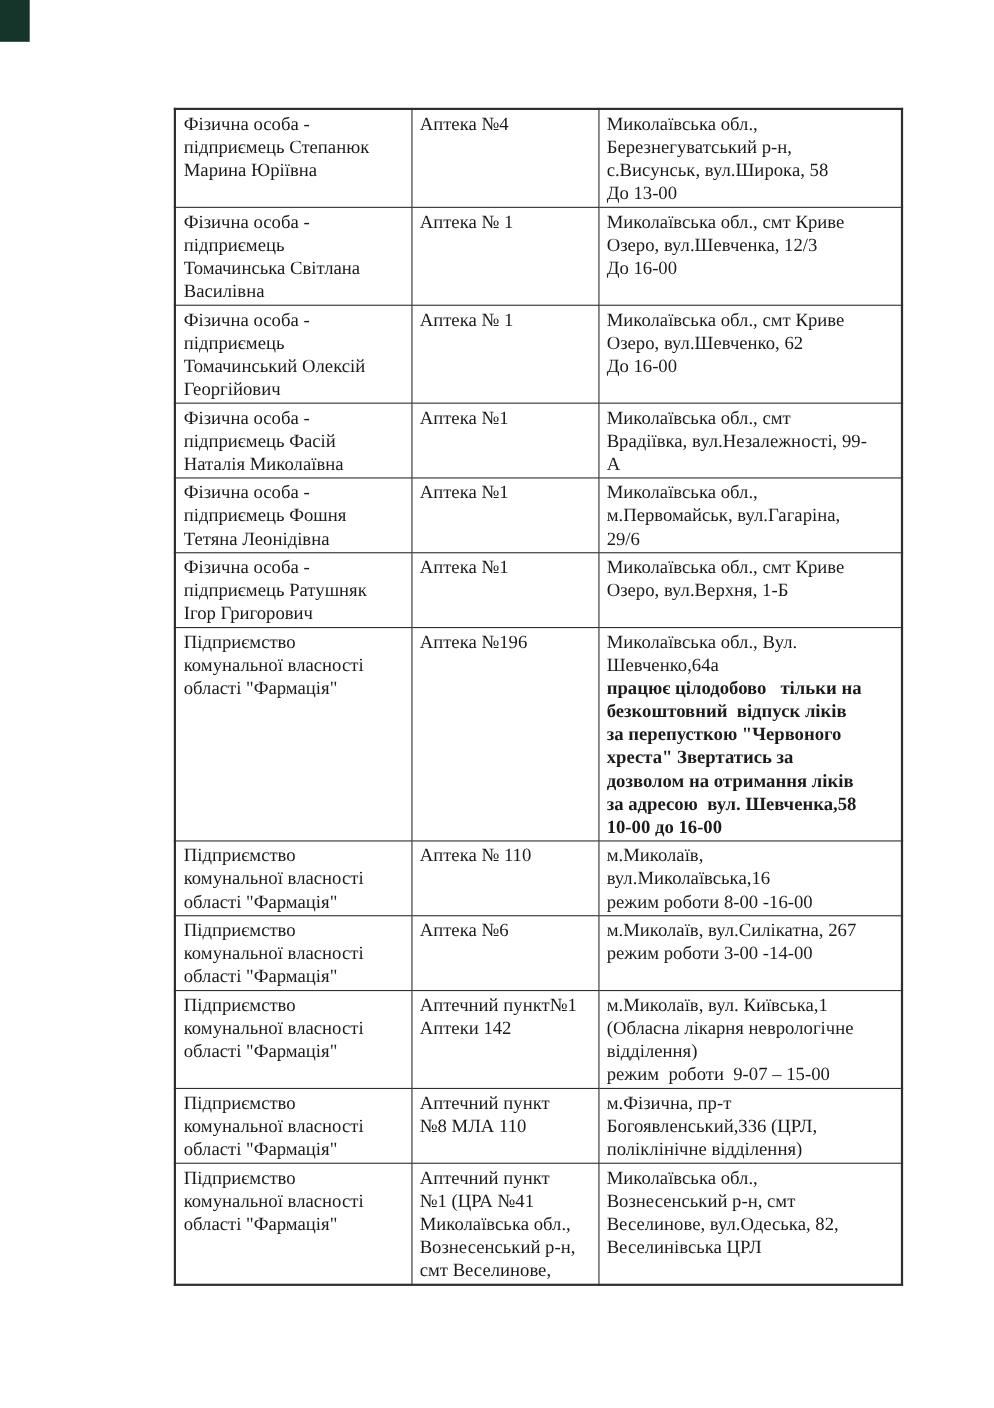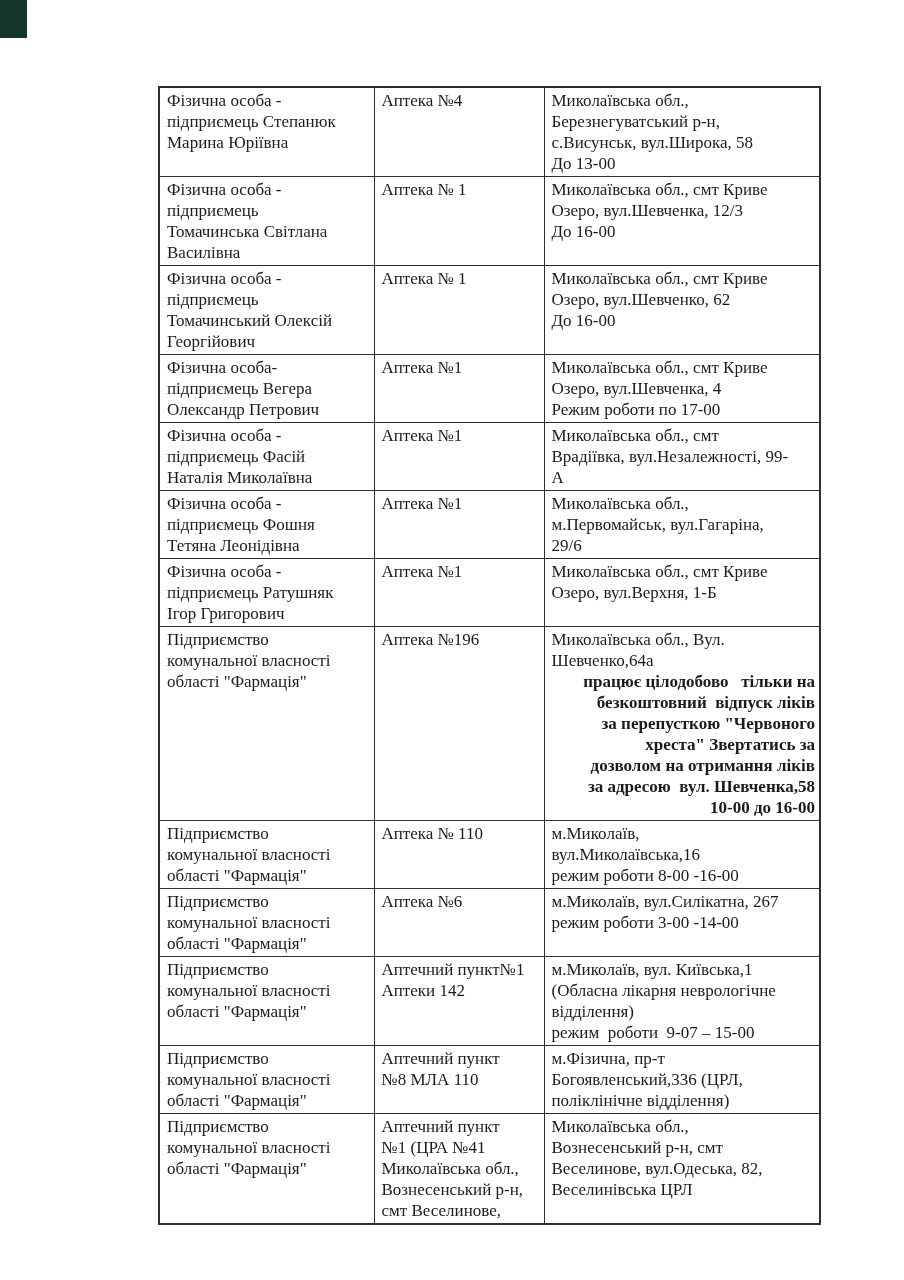--- a/index.html
+++ b/index.html
@@ -18,21 +18,21 @@
   .corner-mark {
     position: absolute;
     left: 0;
     top: 0;
     width: 27px;
     height: 38px;
   }
   table.doc-table {
     position: absolute;
     left: 158px;
-    top: 86px;
+    top: 98px;
     width: 661px;
     border-collapse: collapse;
     table-layout: fixed;
     font-size: 17px;
     line-height: 21px;
   }
   table.doc-table td {
     border: 1px solid #2e2e2e;
     vertical-align: top;
     padding: 2px 4px 2px 7px;
@@ -41,21 +41,20 @@
   }
   table.doc-table {
     border: 2px solid #2e2e2e;
   }
   col.c1 { width: 215px; }
   col.c2 { width: 170px; }
   col.c3 { width: 276px; }
   .addr-bold {
     display: block;
     font-weight: bold;
-    text-align: right;
   }
   .addr-bold:empty { display: none; }
 </style>
 </head>
 <body>
 
 <div class="corner-mark" style="background: rgb(22, 53, 42);"></div>
 
 <table class="doc-table">
   <colgroup>
@@ -90,29 +89,20 @@
     <td><span class="owner">Фізична особа -
 підприємець
 Томачинський Олексій
 Георгійович</span></td>
     <td><span class="pharm">Аптека № 1</span></td>
     <td><span class="addr">Миколаївська обл., смт Криве
 Озеро, вул.Шевченко, 62
 До 16-00</span></td>
   </tr>
 
-  <tr>
-    <td><span class="owner">Фізична особа-
-підприємець Вегера
-Олександр Петрович</span></td>
-    <td><span class="pharm">Аптека №1</span></td>
-    <td><span class="addr">Миколаївська обл., смт Криве
-Озеро, вул.Шевченка, 4
-Режим роботи по 17-00</span></td>
-  </tr>
 
   <tr>
     <td><span class="owner">Фізична особа -
 підприємець Фасій
 Наталія Миколаївна</span></td>
     <td><span class="pharm">Аптека №1</span></td>
     <td><span class="addr">Миколаївська обл., смт
 Врадіївка, вул.Незалежності, 99-
 А</span></td>
   </tr>

